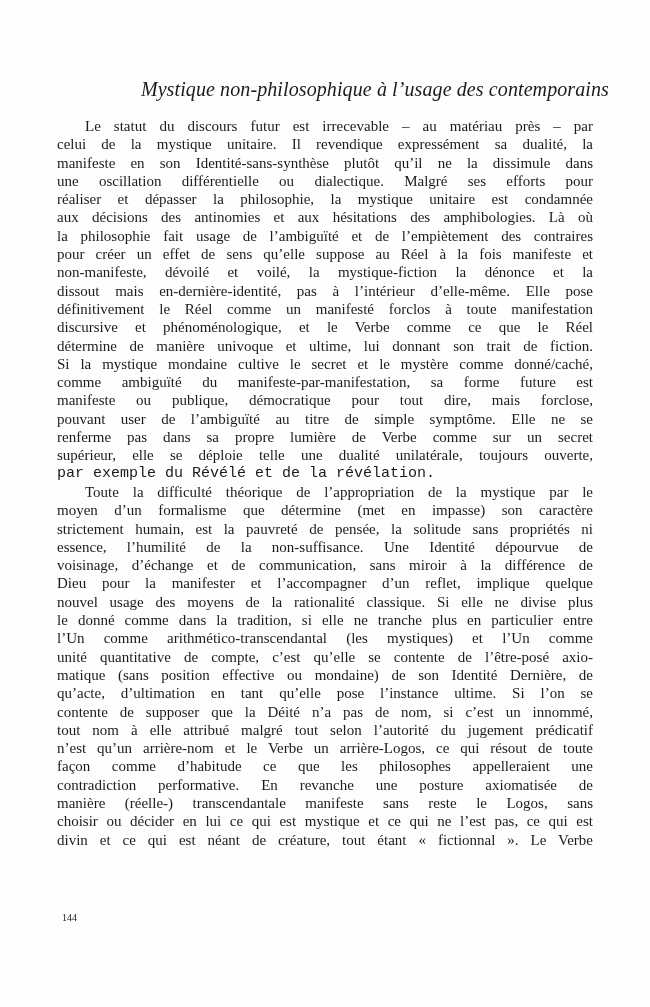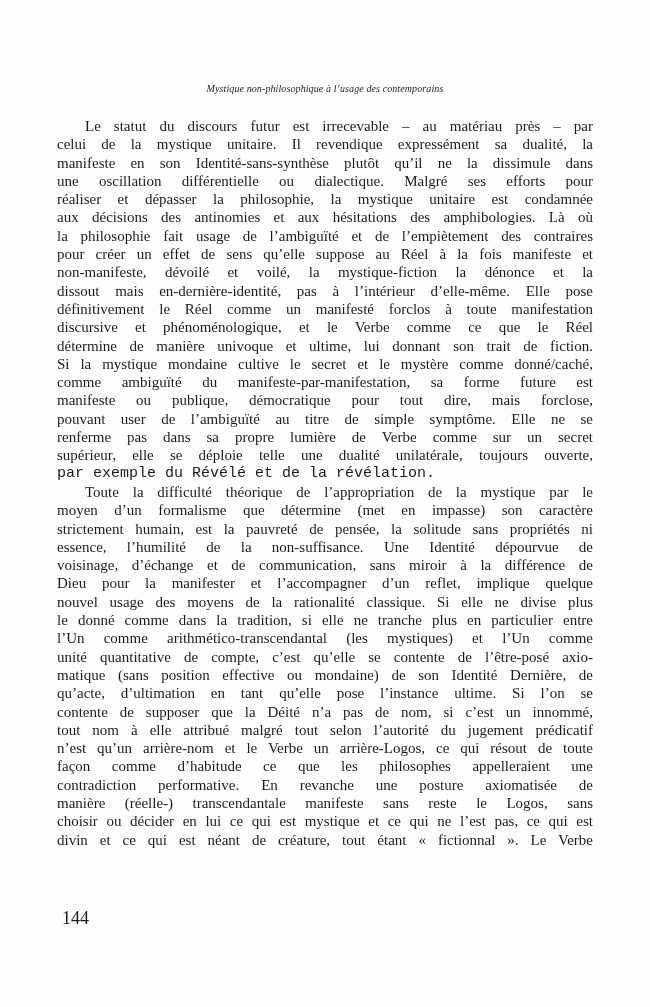--- a/index.html
+++ b/index.html
@@ -11,27 +11,27 @@
     position: relative;
     width: 650px;
     height: 1007px;
     background: #fefefe;
     overflow: hidden;
     font-family: "Liberation Serif", "DejaVu Serif", serif;
     color: #1b1b1b;
   }
   .running-header {
     position: absolute;
-    left: 57px;
+    left: 73px;
     top: 80px;
     width: 536px;
     font-style: italic;
-    font-size: 10px;
+    font-size: 20px;
     line-height: 18px;
-    text-align: center;
+    text-align: right;
     letter-spacing: 0.1px;
   }
   .text-block {
     position: absolute;
     left: 57px;
     top: 117px;
     width: 536px;
   }
   .paragraph {
     margin: 0;
@@ -50,21 +50,21 @@
     text-indent: 28px;
   }
   .line.unjust {
     text-align-last: left;
     font-family: Liberation Mono, monospace;
   }
   .page-number {
     position: absolute;
     left: 62px;
     top: 909px;
-    font-size: 18px;
+    font-size: 10px;
     line-height: 18px;
   }
 </style>
 </head>
 <body>
 
 <div class="page">
   <div class="running-header">Mystique non-philosophique à l’usage des contemporains</div>
 
   <div class="text-block">

